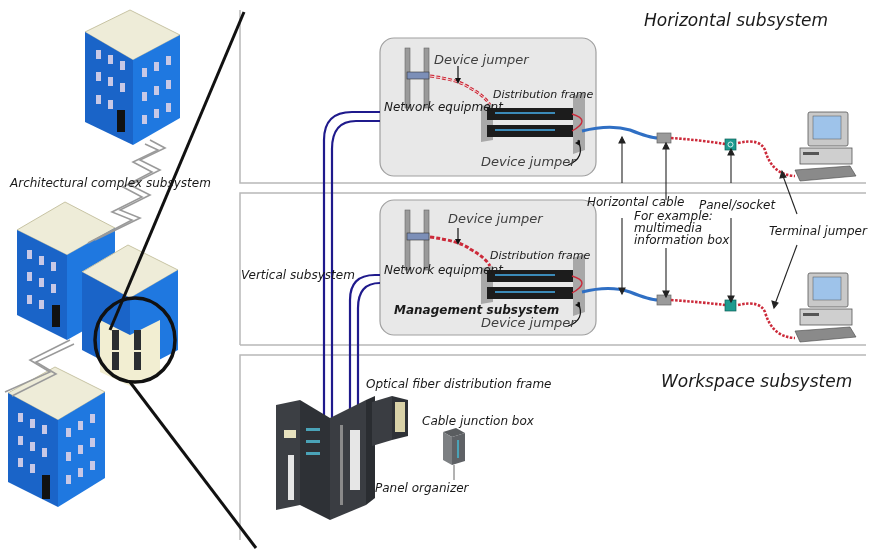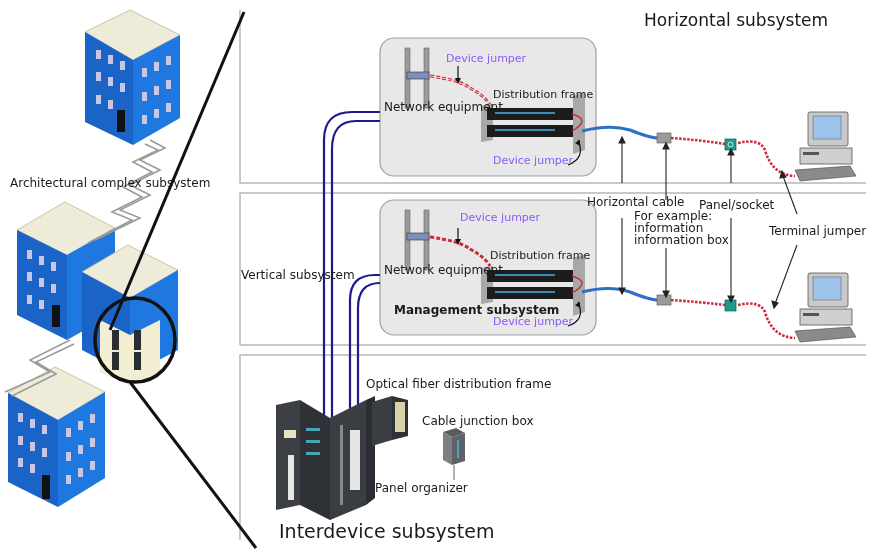--- a/index.html
+++ b/index.html
@@ -1,21 +1,21 @@
 <!DOCTYPE html>
 <html><head>
 <meta charset="utf-8">
 <style>
   html, body { margin: 0; padding: 0; background: #ffffff; }
   body { width: 872px; height: 552px; position: relative; overflow: hidden;
          font-family: "DejaVu Sans", sans-serif; color: #111; }
-  #stage { position: absolute; left: 0; top: 0; width: 872px; height: 416px; }
+  #stage { position: absolute; left: 0; top: 0; width: 872px; height: 416px; font-style: italic; }
   .lbl { position: absolute; white-space: nowrap; line-height: 1; }
   .big { font-size: 17px; color: #1a1a1a; }
-  .mid { font-size: 11px; color: #8b5cf6; margin-left: 12px; }
+  .mid { font-size: 13px; color: #404040; }
   .sm  { font-size: 12px; color: #1a1a1a; }
   .bold { font-weight: bold; }
 </style>
 </head>
 <body>
 
 <div id="stage">
 <svg width="872" height="552" viewBox="0 0 872 552" xmlns="http://www.w3.org/2000/svg" style="position:absolute;left:0;top:0">
   <defs>
     <pattern id="win" width="1" height="1"></pattern>
@@ -228,38 +228,38 @@
     <path d="M70 340 L30 360 L50 372 L5 392"></path>
     <path d="M74 344 L36 362 L56 374 L12 396"></path>
   </g>
 
   <ellipse cx="135" cy="340" rx="40" ry="42" fill="none" stroke="#111" stroke-width="3.5"></ellipse>
   <line x1="244" y1="12" x2="110" y2="330" stroke="#111" stroke-width="3"></line>
   <line x1="130" y1="382" x2="256" y2="548" stroke="#111" stroke-width="3"></line>
 </svg>
 
 <span class="lbl big" style="left:644px;top:12px;">Horizontal subsystem</span>
-<span class="lbl big" style="left:279px;top:522px;font-size:19px;">Interdevice subsystem</span>
+<span class="lbl big" style="left:661px;top:373px;">Workspace subsystem</span>
 <span class="lbl sm" style="left:241px;top:269px;text-align:center;">Vertical subsystem</span>
 <span class="lbl sm" style="left:10px;top:177px;">Architectural complex subsystem</span>
 
 <span class="lbl mid" style="left:434px;top:53px;">Device jumper</span>
 <span class="lbl sm" style="left:493px;top:89px;font-size:11px;">Distribution frame</span>
 <span class="lbl sm" style="left:384px;top:101px;">Network equipment</span>
 <span class="lbl mid" style="left:481px;top:155px;">Device jumper</span>
 
 <span class="lbl mid" style="left:448px;top:212px;">Device jumper</span>
 <span class="lbl sm" style="left:490px;top:250px;font-size:11px;">Distribution frame</span>
 <span class="lbl sm" style="left:384px;top:264px;">Network equipment</span>
 <span class="lbl sm bold" style="left:394px;top:304px;">Management subsystem</span>
 <span class="lbl mid" style="left:481px;top:316px;">Device jumper</span>
 
 <span class="lbl sm" style="left:587px;top:196px;">Horizontal cable</span>
 <span class="lbl sm" style="left:634px;top:210px;text-align:center;">For example:</span>
-<span class="lbl sm" style="left:634px;top:222px;">information</span>
+<span class="lbl sm" style="left:634px;top:222px;">multimedia</span>
 <span class="lbl sm" style="left:634px;top:234px;">information box</span>
 <span class="lbl sm" style="left:699px;top:199px;text-align:right;">Panel/socket</span>
 <span class="lbl sm" style="left:769px;top:225px;">Terminal jumper</span>
 
 <span class="lbl sm" style="left:366px;top:378px;">Optical fiber distribution frame</span>
 <span class="lbl sm" style="left:422px;top:415px;">Cable junction box</span>
 <span class="lbl sm" style="left:375px;top:482px;">Panel organizer</span>
 </div>
 
 </body></html>

